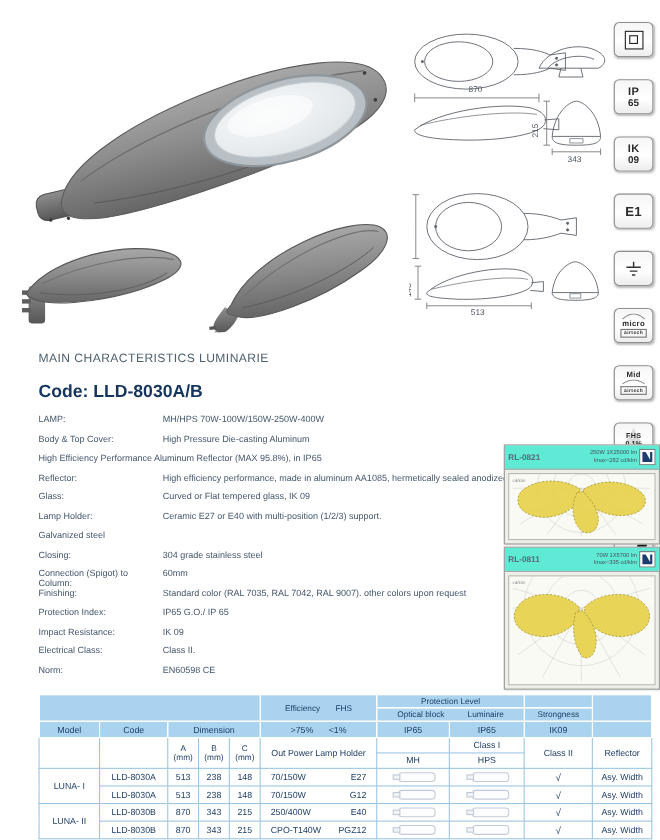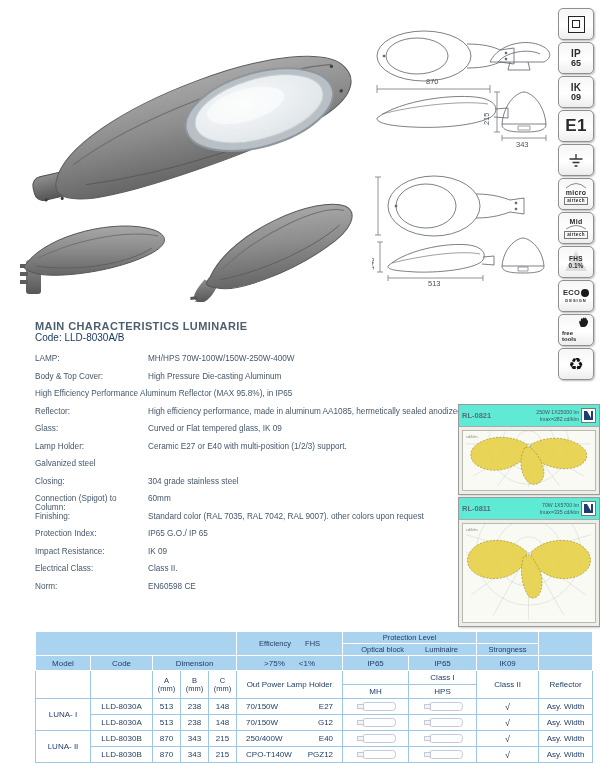--- a/index.html
+++ b/index.html
@@ -1,19 +1,19 @@
 <!DOCTYPE html>
 <html><head>
 <meta charset="utf-8">
 <style>
   html,body{margin:0;padding:0;background:#e8e8e8;}
   #stage{position:relative;width:600px;height:764px;background:#ffffff;font-family:"Liberation Sans",sans-serif;overflow:hidden;margin:0 auto;color:#44566b;}
 
   
-  .badges{position:absolute;left:558px;top:8px;display:flex;flex-direction:column;gap:2px;}
+  .badges{position:absolute;left:558px;top:20px;display:flex;flex-direction:column;gap:20px;}
   .badge{width:34px;height:30px;border:1px solid #8f8f8f;border-radius:5px;
          background:linear-gradient(180deg,#f6f6f6,#ffffff 55%,#ededed);
          box-shadow:1px 1px 2px rgba(0,0,0,.28);
          display:flex;flex-direction:column;align-items:center;justify-content:center;
          color:#2b2b2b;position:relative;}
   .badge .b1{font-weight:bold;font-size:10px;line-height:10px;letter-spacing:.3px;}
   .badge .b2{font-weight:bold;font-size:9px;line-height:9px;}
   .badge.small .b1{font-size:7px;line-height:7px;}
   .badge.small .b2{font-size:4.5px;line-height:6px;border:.5px solid #777;padding:0 2px;margin-top:1px;letter-spacing:.4px;}
   .sq-outer{width:15px;height:15px;border:1.8px solid #222;display:flex;align-items:center;justify-content:center;}
@@ -23,22 +23,22 @@
   .fhs .b1,.fhs .b2{position:relative;font-size:6.5px;line-height:7px;font-weight:bold;}
   .eco-row{display:flex;align-items:center;gap:1px;}
   .eco-dot{width:8px;height:8px;border-radius:50%;background:#1a1a1a;}
   .eco .b2{font-size:4px;letter-spacing:1px;line-height:6px;font-weight:bold;}
   .ft-hand{position:absolute;right:3px;top:2px;}
   .ft-txt{position:absolute;left:3px;bottom:3px;text-align:left;font-weight:bold;font-size:6px;line-height:6px;}
   .recycle-glyph{font-size:17px;line-height:17px;color:#111;}
 
   
   .chars{position:absolute;left:35px;top:320px;width:420px;}
-  .sec-title{font-size:11px;font-weight:bold;color:#4d5f6d;margin:0 0 0 0;letter-spacing:.4px;}
-  .code-title{font-size:10px;font-weight:normal;color:#16355e;margin:0 0 11px 0;}
+  .sec-title{font-size:11px;font-weight:normal;color:#4d5f6d;margin:0 0 16px 0;letter-spacing:.4px;}
+  .code-title{font-size:16px;font-weight:bold;color:#16355e;margin:0 0 11px 0;}
   .spec-row{display:flex;height:17.5px;font-size:8.2px;color:#45576c;}
   .spec-label{width:113px;flex:none;}
   .spec-value{white-space:nowrap;}
 
   
   .pcard{position:absolute;left:458px;width:140px;border:1px solid #9a9a9a;background:#eeeee9;box-shadow:1px 1px 2px rgba(0,0,0,.2);}
   #pcard-0{top:404px;height:89px;}
   #pcard-1{top:497px;height:128px;}
   .pcard-header{height:21px;background:#5eead4;border-bottom:1px solid #aaa;display:flex;align-items:center;padding:0 3px;gap:2px;}
   .pcard-code{flex:1;font-size:7.5px;font-weight:bold;color:#5a6a7c;}
@@ -198,21 +198,21 @@
     </div>
     <div class="badge">
       <span class="b1">IP</span>
       <span class="b2">65</span>
     </div>
     <div class="badge">
       <span class="b1">IK</span>
       <span class="b2">09</span>
     </div>
     <div class="badge">
-      <span class="b1" style="font-size:17px;">E1</span>
+      <span class="b1" style="font-size:12px;">E1</span>
     </div>
     <div class="badge">
       <svg width="18" height="15" viewBox="0 0 18 15">
         <path d="M9 1 V6 M2.5 6 H15.5 M5.5 9.5 H12.5 M7.5 13 H10.5" stroke="#333" stroke-width="1.3" fill="none"></path>
       </svg>
     </div>
     <div class="badge small">
       <svg width="22" height="6" viewBox="0 0 22 6">
           <path d="M1 5 Q11 -4 21 5" stroke="#8a8a8a" fill="none" stroke-width="1"></path>
         </svg>

